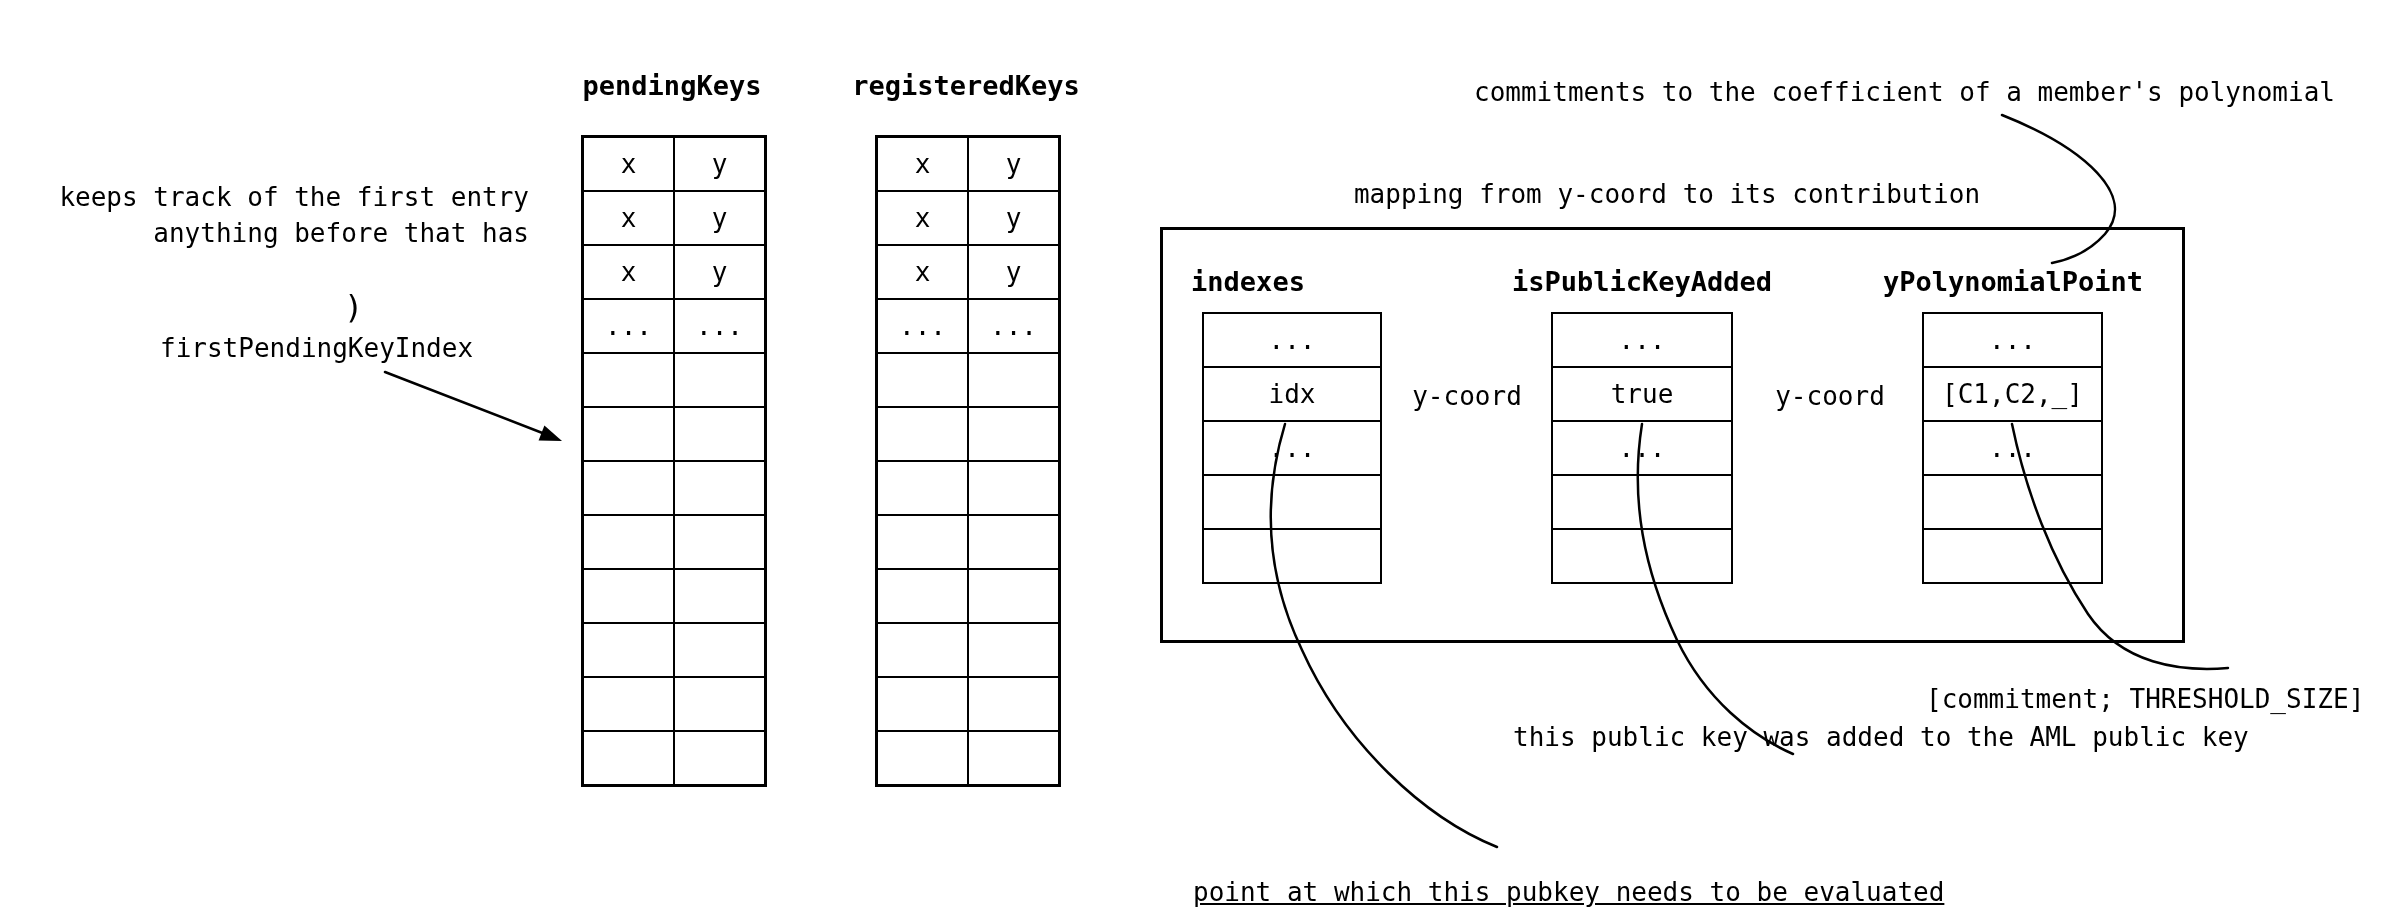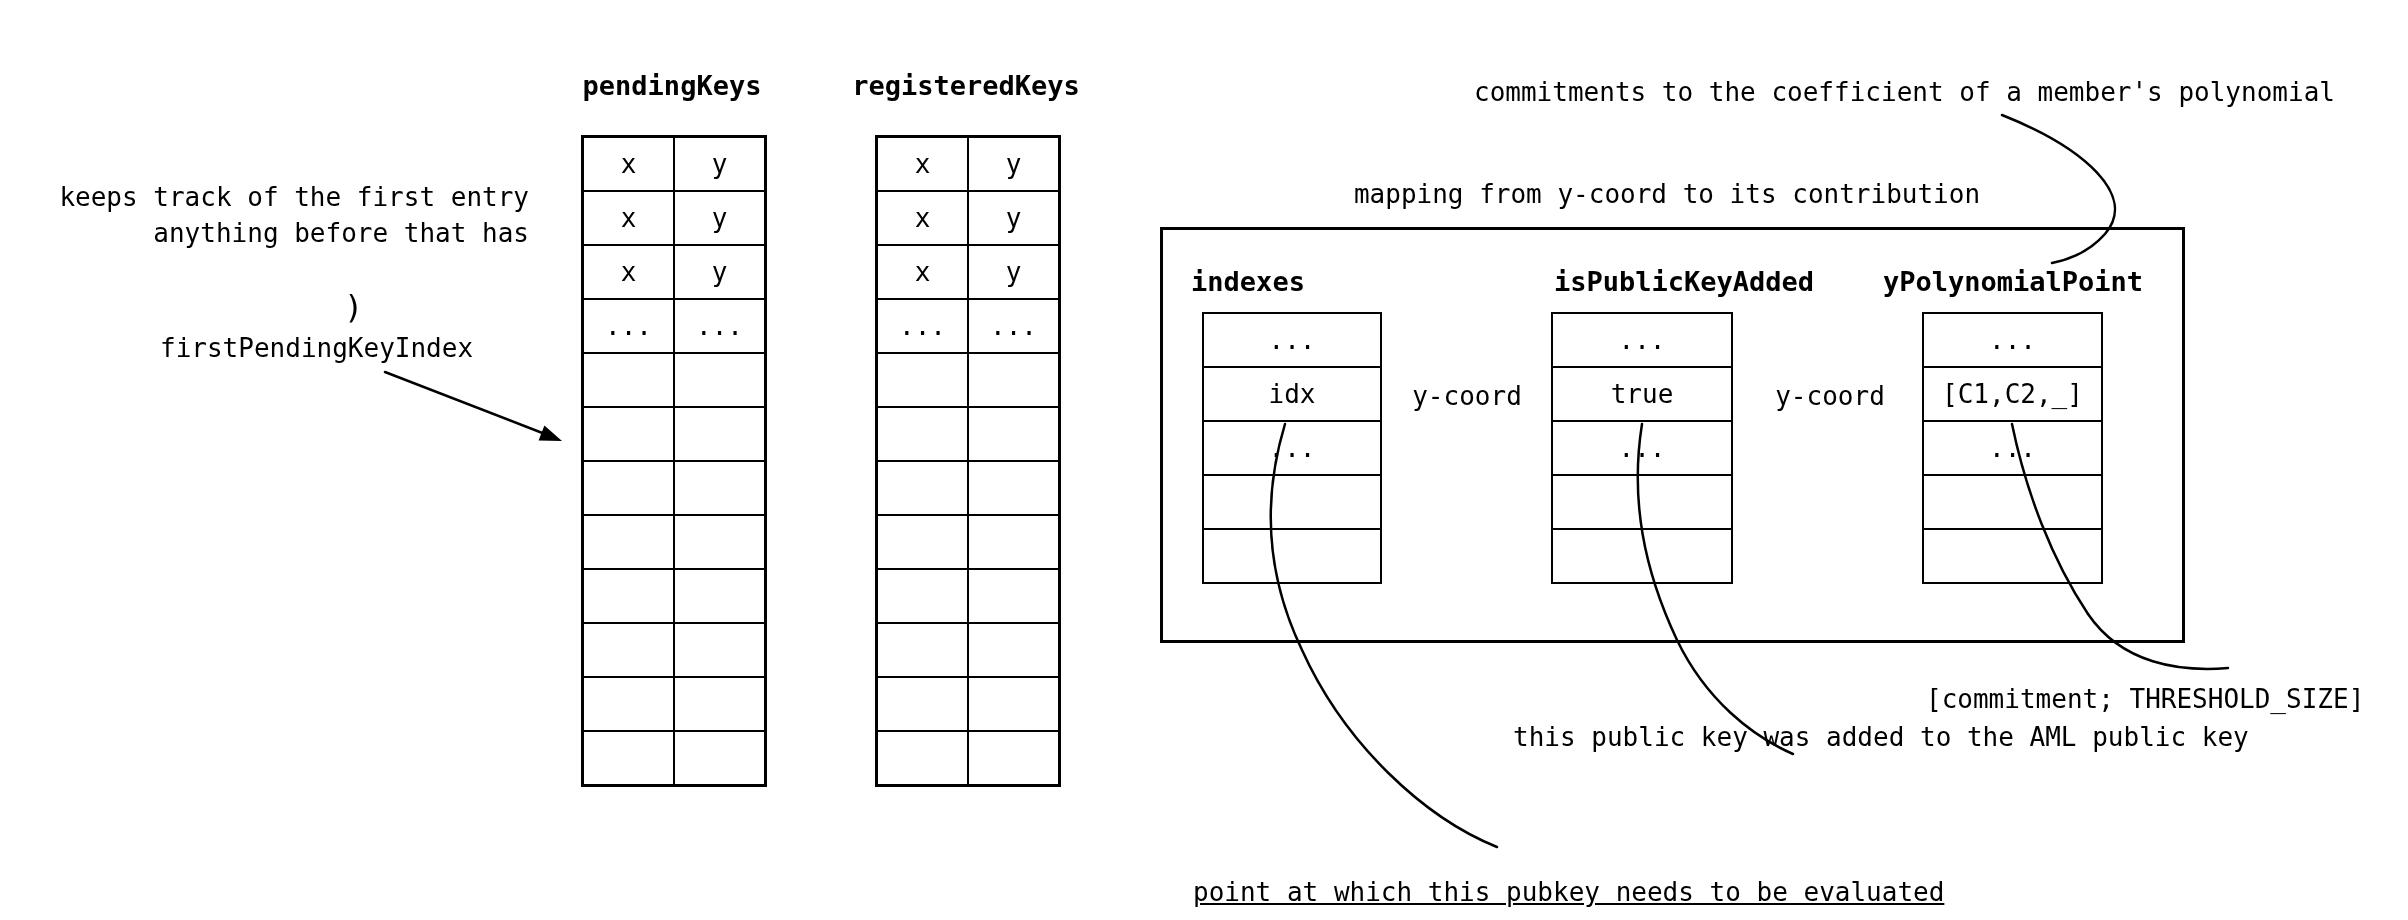--- a/index.html
+++ b/index.html
@@ -184,21 +184,21 @@
         <td></td>
       </tr>
     <tr>
         <td></td>
       </tr>
   </tbody>
 </table>
 
 <div class="abs note center-xy" style="left:1467px;top:396px;">y-coord</div>
 
-<div class="abs ttl center-x" style="left:1642px;top:266px;margin-left:42px;">isPublicKeyAdded</div>
+<div class="abs ttl center-x" style="left:1642px;top:266px;">isPublicKeyAdded</div>
 <table class="map abs" style="left:1551px;top:312px;width:182px;">
   <tbody>
     <tr>
         <td>...</td>
       </tr>
     <tr>
         <td>true</td>
       </tr>
     <tr>
         <td>...</td>

